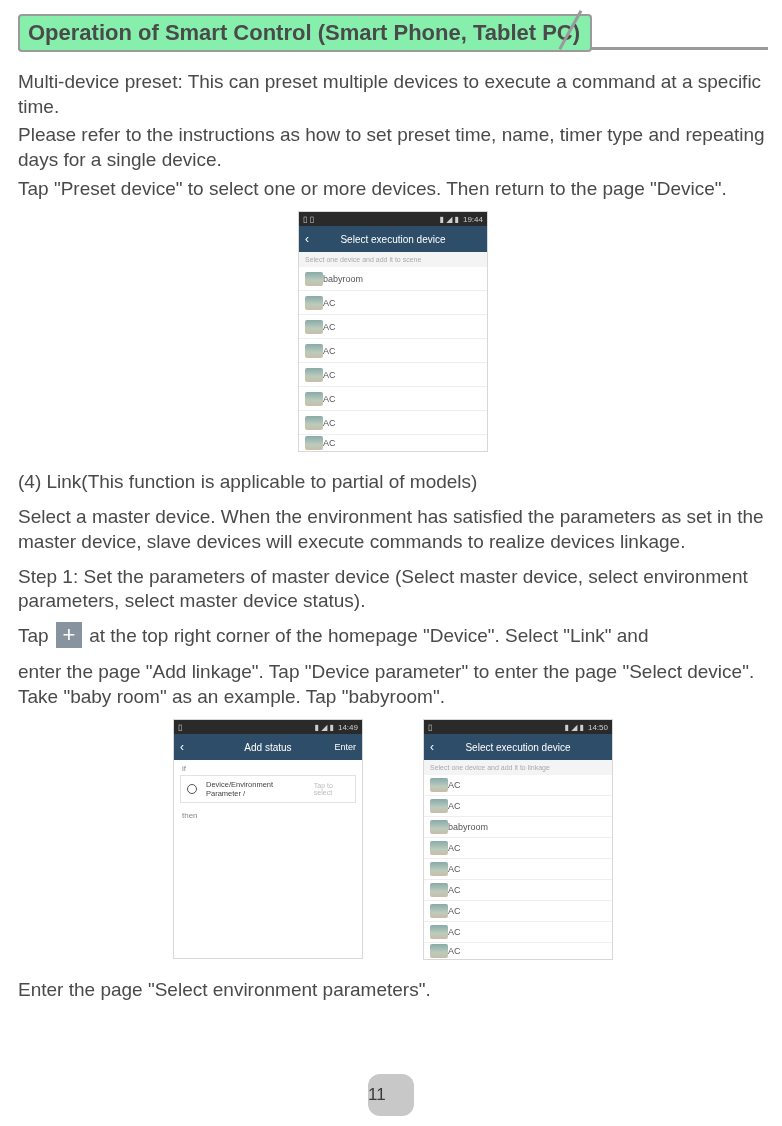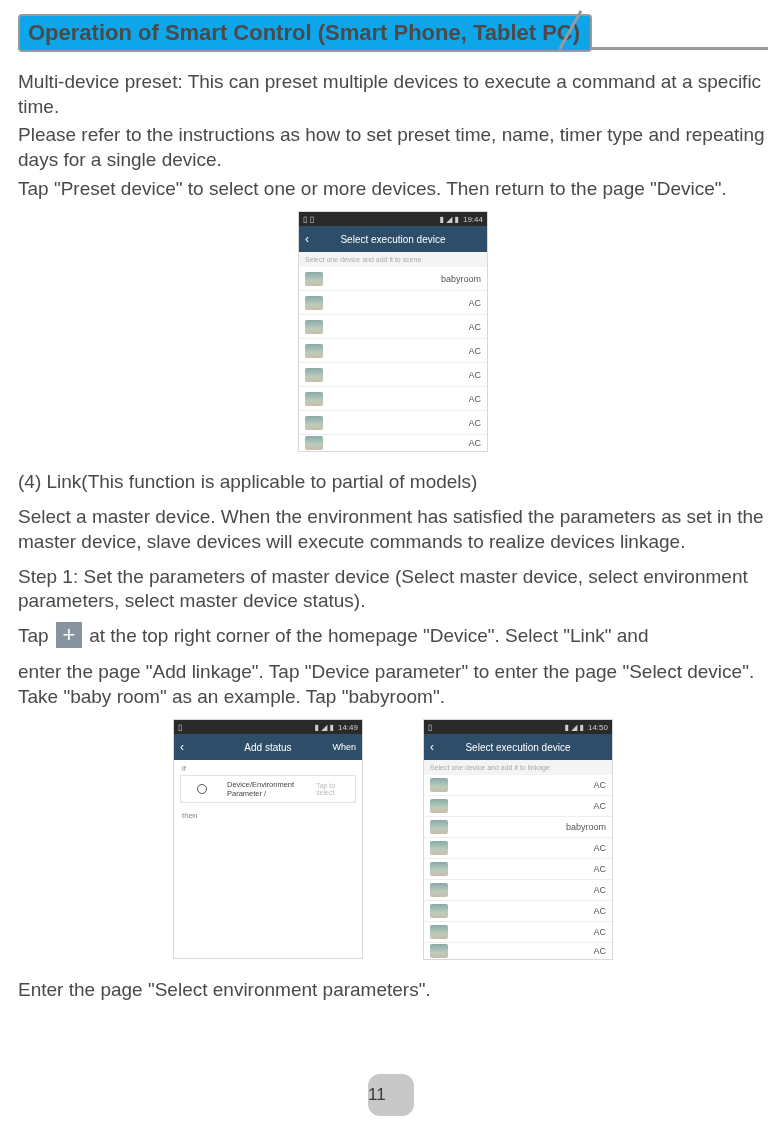--- a/index.html
+++ b/index.html
@@ -19,21 +19,21 @@
   }
   .title-underline {
     position: absolute;
     left: 0; right: 0; bottom: 2px;
     height: 3px;
     background: #9a9a9a;
   }
   .title-text {
     position: absolute;
     left: 0; bottom: 0;
-    background: #0ea5e9;
+    background: #86efac;
     border: 2.5px solid #9a9a9a;
     border-radius: 4px;
     padding: 4px 10px 4px 8px;
     font-size: 22px;
     font-weight: bold;
     color: #4a4a4a;
     z-index: 2;
     font-style: normal;
   }
   .title-slash {
@@ -113,21 +113,20 @@
     color: #aaa;
     padding: 4px 6px;
     background: #f4f4f4;
   }
   .row {
     display: flex;
     align-items: center;
     height: 24px;
     padding: 0 6px;
     border-bottom: 1px solid #eee;
-    justify-content: space-between;
   }
   .row .thumb {
     width: 18px; height: 14px;
     background: linear-gradient(#8aa, #bcb 60%, #cba);
     border-radius: 2px;
     flex-shrink: 0;
   }
   .row .label {
     font-size: 9px;
     color: #555;
@@ -149,22 +148,22 @@
     font-size: 8px;
     color: #888;
     padding: 4px 8px 2px 8px;
   }
   .link-row {
     height: 28px;
     border: 1px solid #e2e2e2;
     margin: 0 6px 4px 6px;
     display: flex;
     align-items: center;
-    padding: 0 16px;
-    gap: 20px;
+    padding: 0 6px;
+    gap: 9px;
   }
   .link-row .icon {
     width: 10px;
     height: 10px;
     border: 1.2px solid #555;
     border-radius: 50%;
     flex-shrink: 0;
     position: relative;
   }
   .link-row .icon.target::before,
@@ -294,21 +293,21 @@
 
   <div class="phone" style="width:190px; height:240px;">
     <div class="statusbar">
       <span class="left-icons">▯</span>
       <span>▮ ◢ ▮</span>
       <span>14:49</span>
     </div>
     <div class="navbar">
       <span class="back">‹</span>
       <span class="nav-title">Add status</span>
-      <span class="nav-right">When</span>
+      <span class="nav-right">Enter</span>
     </div>
     <div class="link-section-label">if</div>
     <div class="link-row">
       <span class="icon"></span>
       <span class="txt">Device/Environment Parameter /</span>
       <span class="hint">Tap to select</span>
     </div>
     <div class="link-section-label">then</div>
   </div>
 

